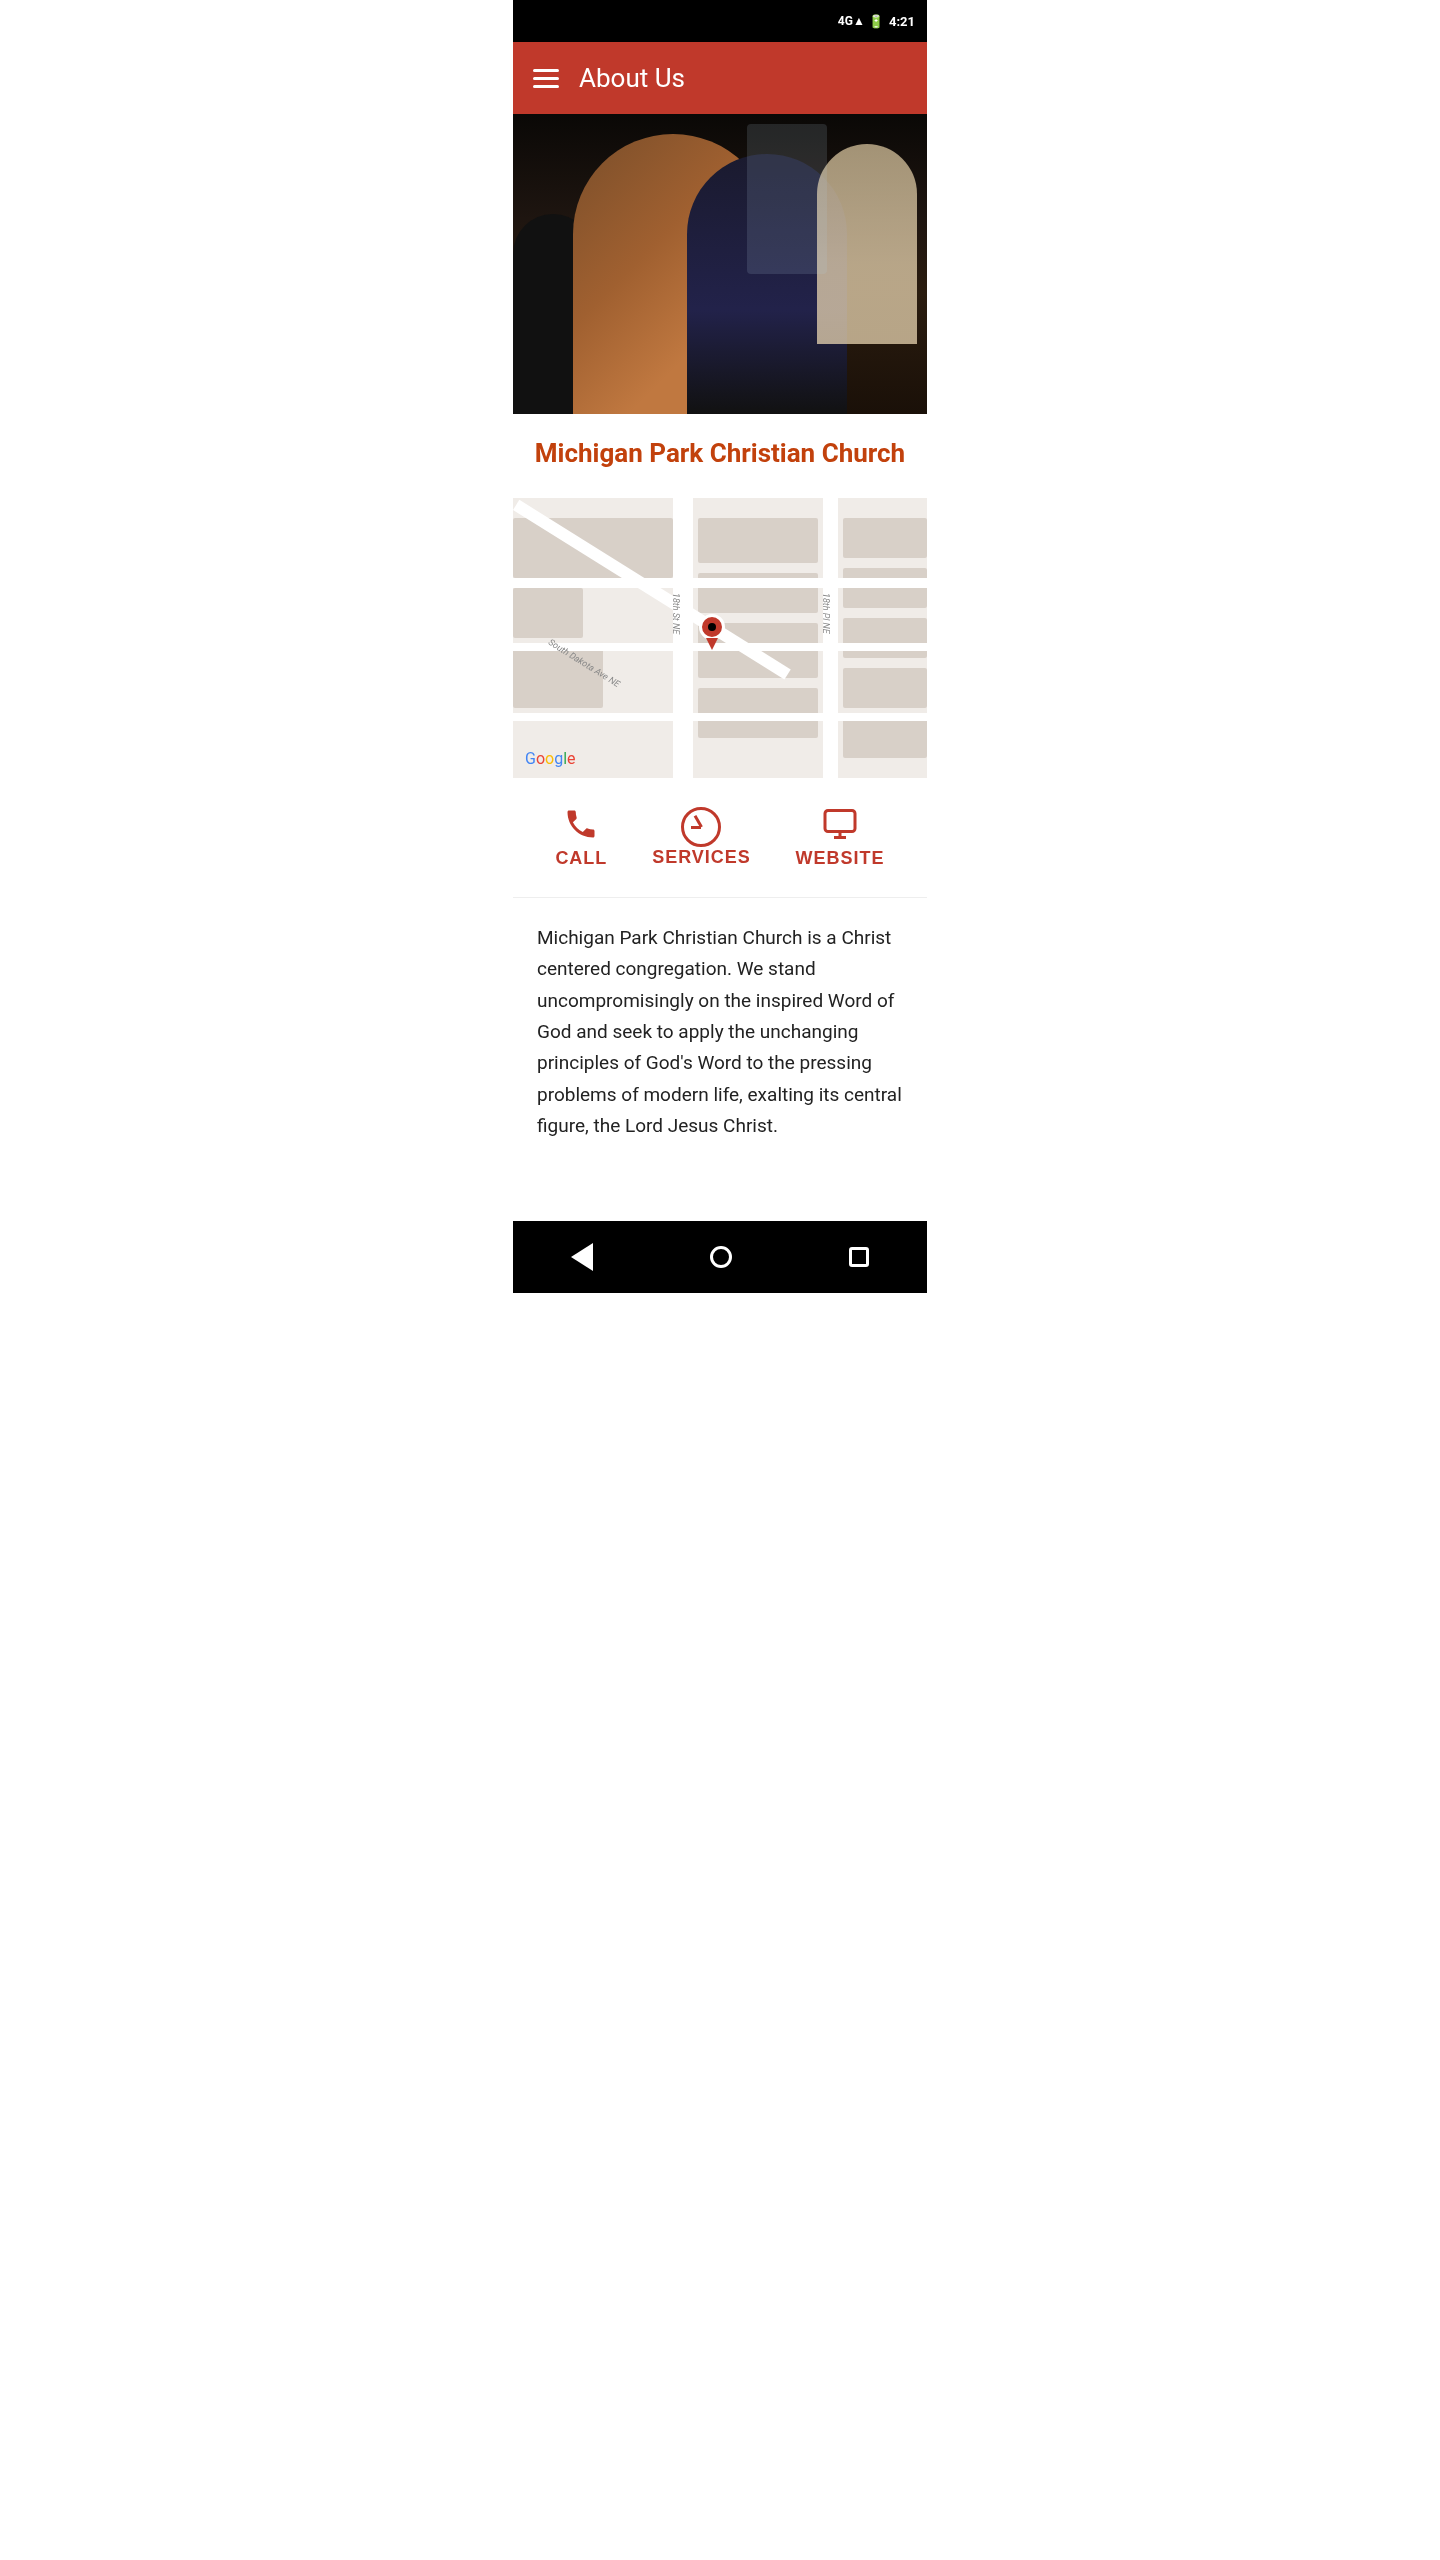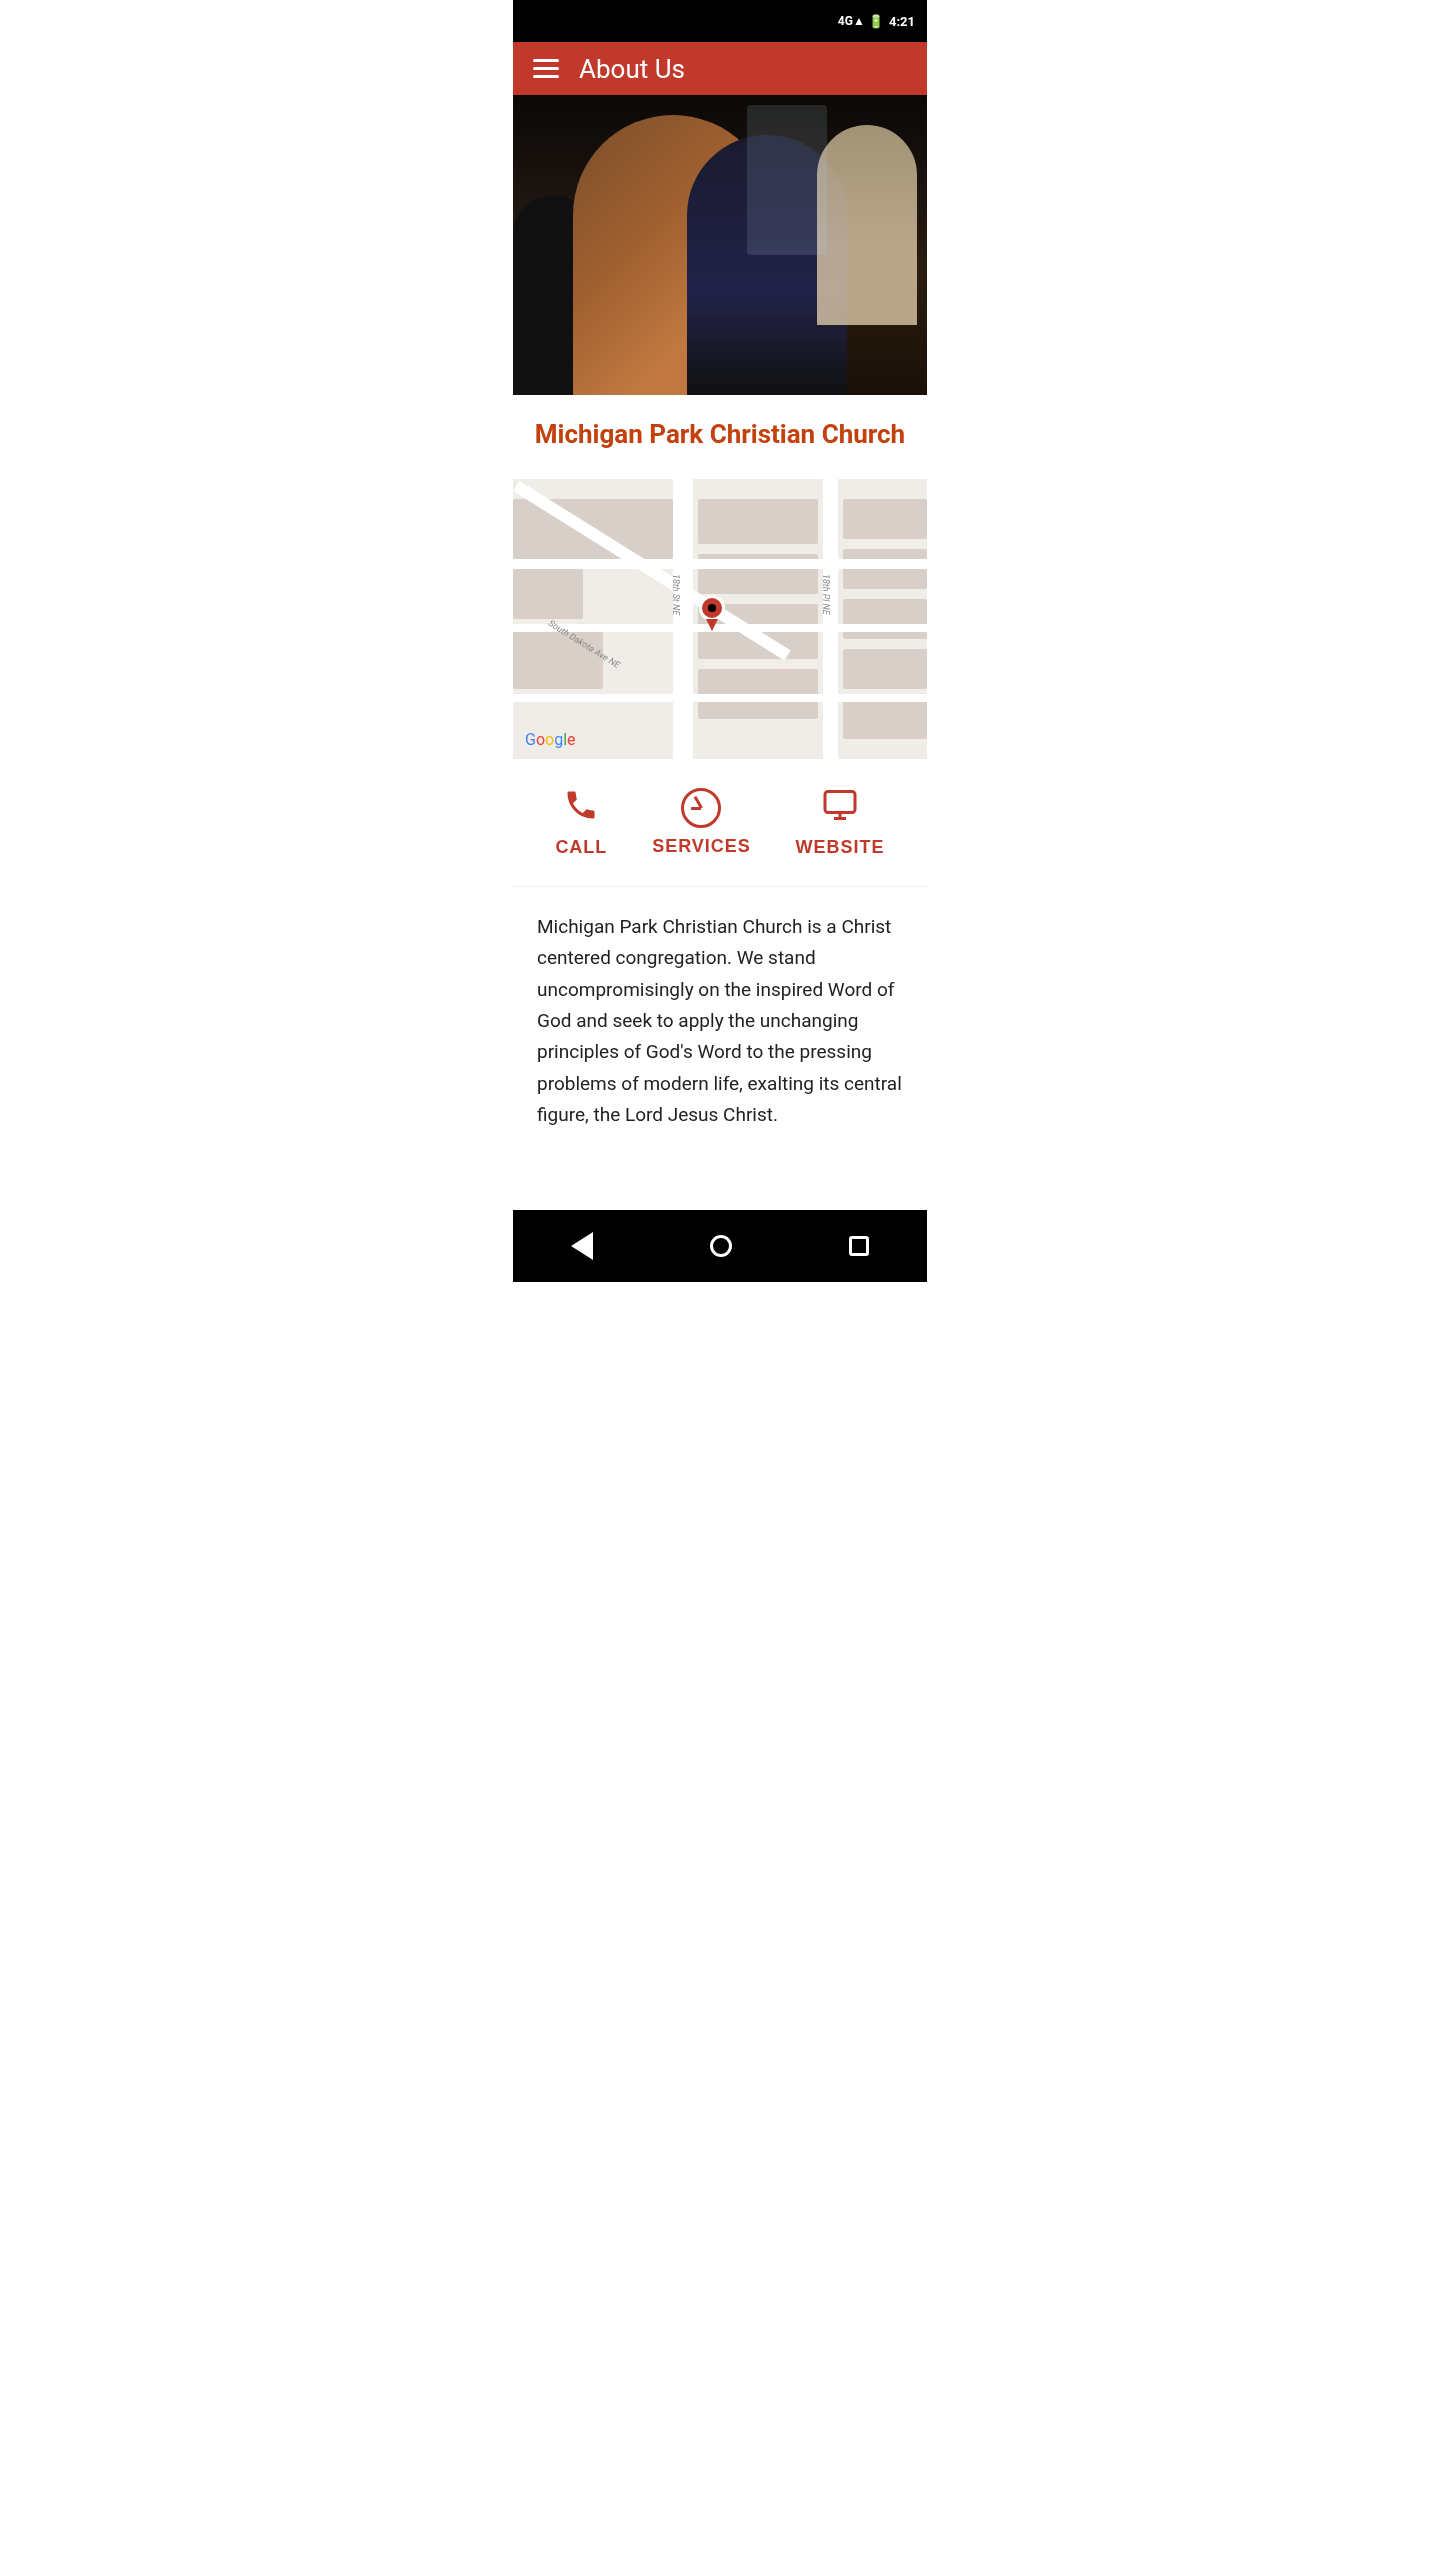--- a/index.html
+++ b/index.html
@@ -39,21 +39,21 @@
       align-items: center;
       gap: 4px;
     }
 
     
     .header {
       background: #c0392b;
       display: flex;
       align-items: center;
       padding: 0 20px;
-      height: 53px;
+      height: 72px;
       gap: 20px;
     }
 
     .header-title {
       color: #fff;
       font-size: 26px;
       font-weight: 400;
     }
 
     .hamburger-icon {
@@ -217,21 +217,21 @@
       justify-content: space-around;
       align-items: center;
       padding: 28px 20px;
       border-bottom: 1px solid #eee;
     }
 
     .action-btn {
       display: flex;
       flex-direction: column;
       align-items: center;
-      gap: 8px;
+      gap: 0;
       cursor: pointer;
       background: none;
       border: none;
       text-decoration: none;
     }
 
     .action-btn-icon {
       color: #c0392b;
       font-size: 36px;
       line-height: 1;

